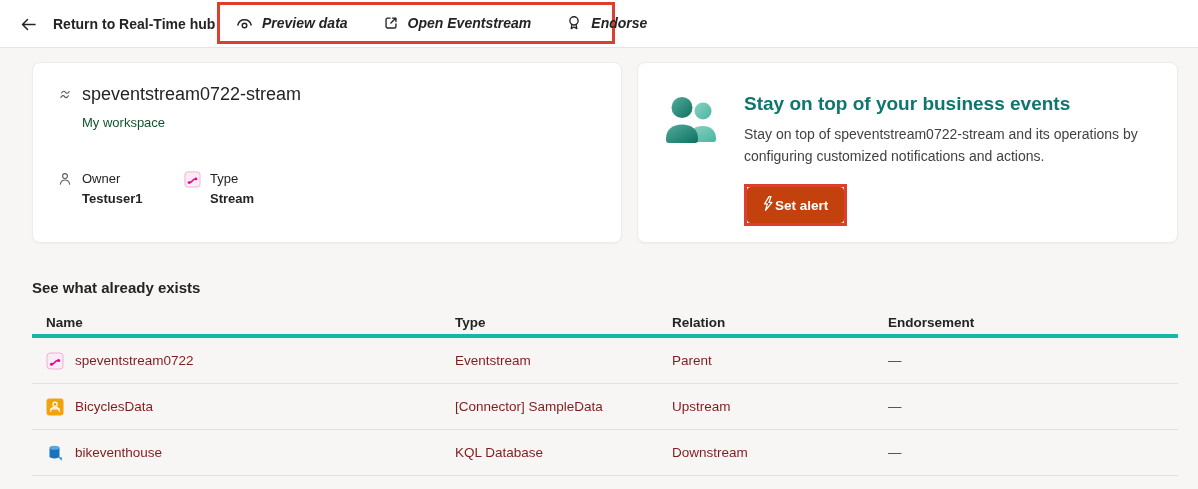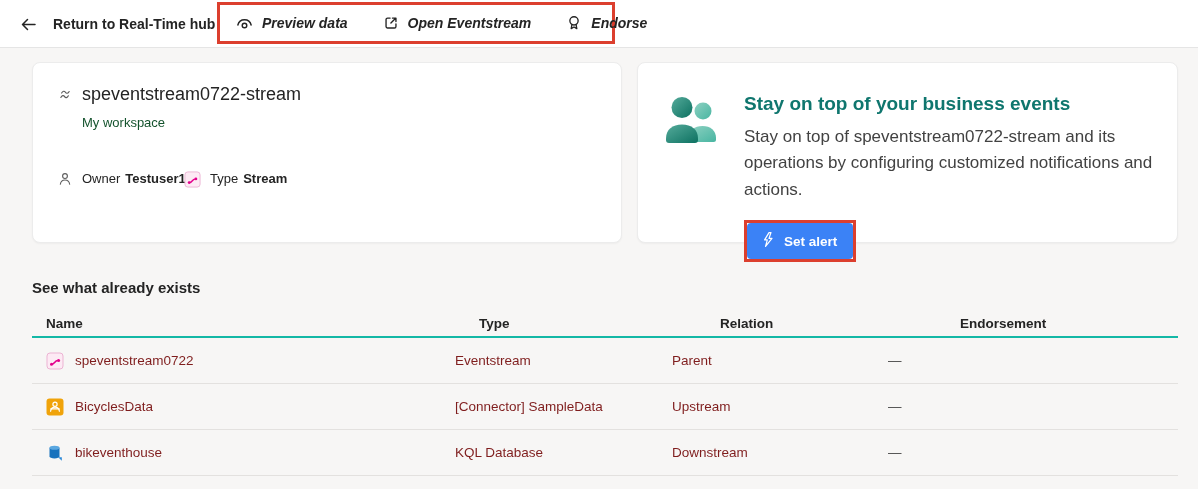--- a/index.html
+++ b/index.html
@@ -48,47 +48,47 @@
   .card.alert { flex:1; padding:20px 24px; display:flex; gap:24px; }
 
   .info-title-row { display:flex; align-items:center; gap:9px; }
   .info-title { font-size:18px; color:#242424; }
   .workspace-link {
     margin:10px 0 0 25px; font-size:13px; color:#14532d; cursor:pointer;
     display:inline-block;
   }
   .meta-row { display:flex; margin-top:40px; }
   .meta-block { display:flex; gap:9px; width:127px; }
-  .meta-block .labels { display:flex; flex-direction:row; gap:5px; }
+  .meta-block .labels { display:flex; flex-direction:column; gap:5px; }
   .meta-label { font-size:13px; color:#242424; }
   .meta-value { font-size:13px; font-weight:700; color:#242424; }
 
   .people-wrap { width:58px; padding-top:10px; flex:none; }
   .alert-body { padding-top:10px; }
   .alert-title { font-size:19px; font-weight:700; color:#0f766e; }
   .alert-desc {
-    margin-top:9px; font-size:17px; line-height:1.55; color:#424242;
+    margin-top:9px; font-size:14px; line-height:1.55; color:#424242;
     max-width:452px;
   }
   .setalert-annotation { display:inline-block; margin-top:17px; background:#fff; }
   .setalert-btn {
-    display:flex; align-items:center; gap:9px; cursor:pointer;
-    background:#3b82f6; color:#fff; border:none; border-radius:4px;
+    display:flex; align-items:center; cursor:pointer;
+    background:#c2410c; color:#fff; border:none; border-radius:4px;
     padding:8px 16px 8px 13px; font-size:13.5px; font-weight:700;
     font-family:inherit;
   }
 
   
   .section-heading { margin-top:36px; font-size:15px; font-weight:700; color:#242424; }
   .table { margin-top:14px; width:1146px; }
   .trow {
     display:grid; grid-template-columns:423px 217px 216px 1fr;
     align-items:center;
   }
-  .thead { height:28px; border-bottom:2px solid #14b8a6;gap:24px; }
+  .thead { height:28px; border-bottom:4px solid #14b8a6; }
   .thead .cell { font-size:13.5px; font-weight:600; color:#242424; }
   .tbody-row { height:46px; border-bottom:1px solid #e3e1df; cursor:pointer; }
   .cell { font-size:13.5px; color:#7f1d1d; }
   .cell.first { padding-left:14px; display:flex; align-items:center; gap:11px; }
   .cell.dash { color:#424242; }
   .row-icon { flex:none; display:flex; }
 </style>
 </head>
 <body>
 

